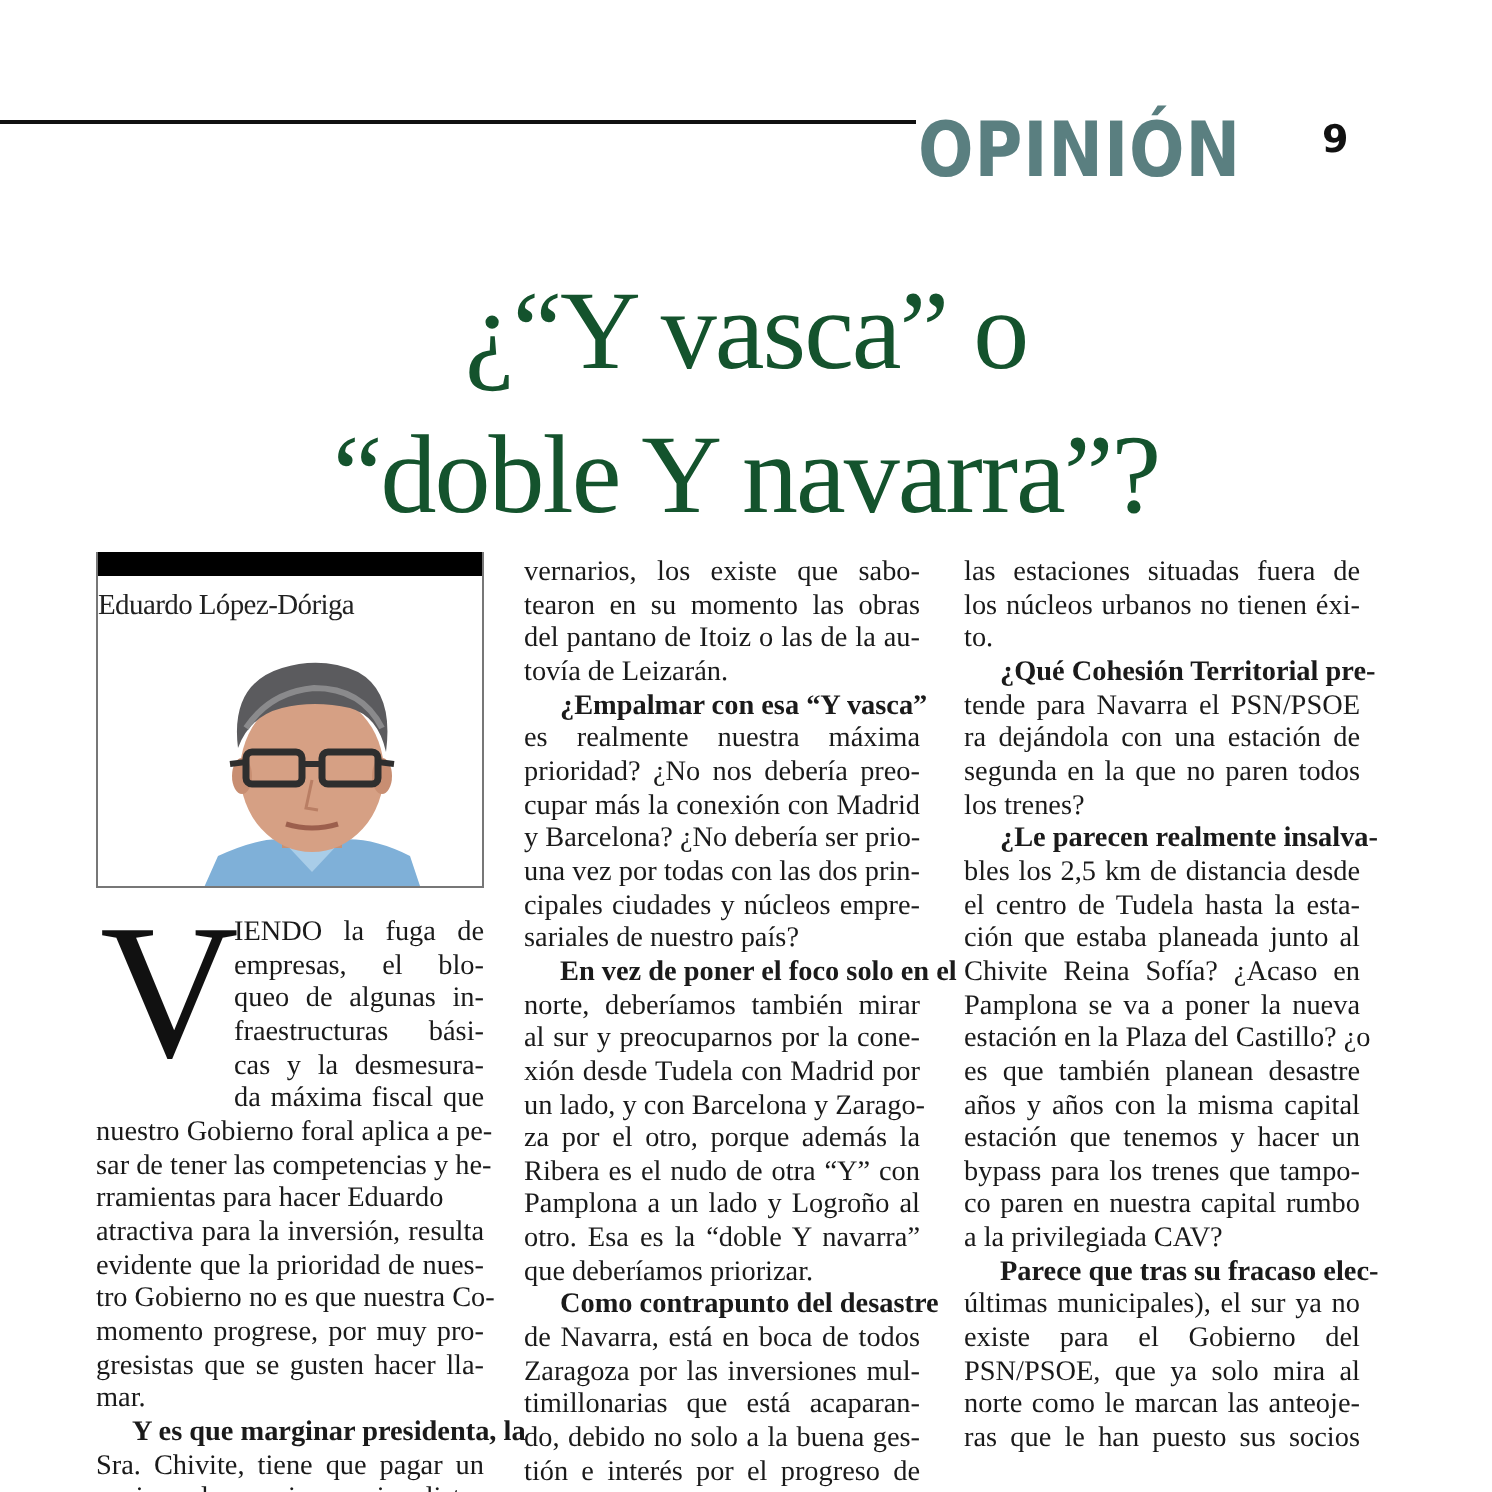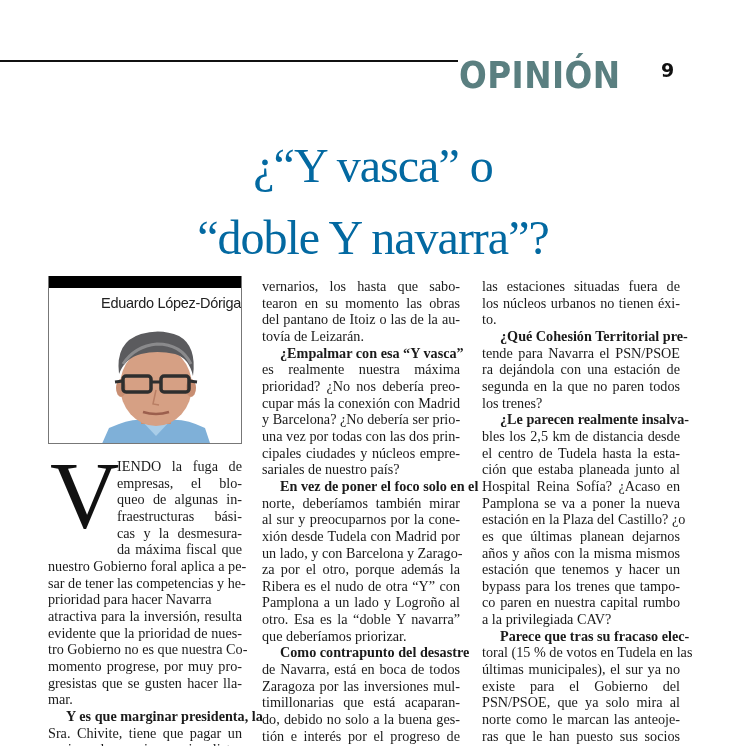--- a/index.html
+++ b/index.html
@@ -2,26 +2,26 @@
 <html><head>
 <meta charset="utf-8">
 <style>
   html, body { margin:0; padding:0; background:#ffffff; }
   body { width:746px; height:746px; overflow:hidden; position:relative; font-family:"DejaVu Serif", serif; color:#1a1a1a; }
 
   .rule { position:absolute; left:0; top:60px; width:458px; height:2px; background:#111; }
   .section { position:absolute; left:459px; top:52px; font-family:"DejaVu Sans", sans-serif; font-weight:bold; font-size:38px; letter-spacing:0.5px; color:#5a7f80; line-height:46px; transform:scaleX(0.86); transform-origin:left center; }
   .pagenum { position:absolute; left:661px; top:58px; font-family:"DejaVu Sans", sans-serif; font-weight:bold; font-size:19px; color:#111; line-height:24px; }
 
-  .headline { position:absolute; left:0; width:746px; top:130px; text-align:center; font-family:"Liberation Serif", serif; font-size:48px; line-height:72px; color:#0369a1; letter-spacing:-1px; }
+  .headline { position:absolute; left:0; width:746px; top:130px; text-align:center; font-family:"Liberation Serif", serif; font-size:56px; line-height:72px; color:#14532d; letter-spacing:-1px; }
   .headline div { white-space:nowrap; }
 
   .author-box { position:absolute; left:48px; top:276px; width:194px; height:168px; border-left:1px solid #777; border-right:1px solid #777; border-bottom:1px solid #777; box-sizing:border-box; overflow:hidden; background:#fff; }
   .author-bar { height:12px; background:#000; }
-  .author-name { font-family:Liberation Sans, sans-serif; font-size:14.5px; text-align:right; margin-top:7px; color:#222; letter-spacing:-0.3px; }
+  .author-name { font-family:Liberation Serif, serif; font-size:14.5px; text-align:left; margin-top:7px; color:#222; letter-spacing:-0.3px; }
   .portrait { position:absolute; left:52px; top:48px; width:110px; height:122px; }
 
   .col { position:absolute; top:278px; font-family:"Liberation Serif", serif; font-size:14.2px; line-height:16.65px; color:#1a1a1a; text-align:justify; }
   .col2 { left:262px; width:198px; }
   .col3 { left:482px; width:198px; }
   .line { display:block; white-space:nowrap; text-align:justify; text-align-last:justify; }
   .line.last { text-align-last:left; }
   .ind { padding-left:18px;font-weight:bold; }
 
   .dropcap { position:absolute; left:50px; top:454px; font-family:"Liberation Serif", serif; font-size:96px; line-height:84px; color:#111; }
@@ -73,35 +73,35 @@
   <span class="line">IENDO la fuga de</span>
   <span class="line">empresas, el blo-</span>
   <span class="line">queo de algunas in-</span>
   <span class="line">fraestructuras bási-</span>
   <span class="line">cas y la desmesura-</span>
   <span class="line">da máxima fiscal que</span>
 </div>
 <div class="col rest-lines">
   <span class="line">nuestro Gobierno foral aplica a pe-</span>
   <span class="line">sar de tener las competencias y he-</span>
-  <span class="line last">prioridad para hacer Navarra</span>
+  <span class="line last">rramientas para hacer Eduardo</span>
   <span class="line">atractiva para la inversión, resulta</span>
   <span class="line">evidente que la prioridad de nues-</span>
   <span class="line">tro Gobierno no es que nuestra Co-</span>
   <span class="line">momento progrese, por muy pro-</span>
   <span class="line">gresistas que se gusten hacer lla-</span>
   <span class="line last">mar.</span>
   <span class="line ind">Y es que marginar presidenta, la</span>
   <span class="line">Sra. Chivite, tiene que pagar un</span>
   <span class="line">peaje a los socios nacionalistas</span>
 
 </div>
 
 <div class="col col2">
-  <span class="line">vernarios, los hasta que sabo-</span>
+  <span class="line">vernarios, los existe que sabo-</span>
   <span class="line">tearon en su momento las obras</span>
   <span class="line">del pantano de Itoiz o las de la au-</span>
   <span class="line last">tovía de Leizarán.</span>
   <span class="line ind">¿Empalmar con esa “Y vasca”</span>
   <span class="line">es realmente nuestra máxima</span>
   <span class="line">prioridad? ¿No nos debería preo-</span>
   <span class="line">cupar más la conexión con Madrid</span>
   <span class="line">y Barcelona? ¿No debería ser prio-</span>
   <span class="line">una vez por todas con las dos prin-</span>
   <span class="line">cipales ciudades y núcleos empre-</span>
@@ -131,30 +131,29 @@
   <span class="line last">to.</span>
   <span class="line ind">¿Qué Cohesión Territorial pre-</span>
   <span class="line">tende para Navarra el PSN/PSOE</span>
   <span class="line">ra dejándola con una estación de</span>
   <span class="line">segunda en la que no paren todos</span>
   <span class="line last">los trenes?</span>
   <span class="line ind">¿Le parecen realmente insalva-</span>
   <span class="line">bles los 2,5 km de distancia desde</span>
   <span class="line">el centro de Tudela hasta la esta-</span>
   <span class="line">ción que estaba planeada junto al</span>
-  <span class="line">Hospital Reina Sofía? ¿Acaso en</span>
+  <span class="line">Chivite Reina Sofía? ¿Acaso en</span>
   <span class="line">Pamplona se va a poner la nueva</span>
   <span class="line">estación en la Plaza del Castillo? ¿o</span>
-  <span class="line">es que últimas planean dejarnos</span>
-  <span class="line">años y años con la misma mismos</span>
+  <span class="line">es que también planean desastre</span>
+  <span class="line">años y años con la misma capital</span>
   <span class="line">estación que tenemos y hacer un</span>
   <span class="line">bypass para los trenes que tampo-</span>
   <span class="line">co paren en nuestra capital rumbo</span>
   <span class="line last">a la privilegiada CAV?</span>
   <span class="line ind">Parece que tras su fracaso elec-</span>
-  <span class="line">toral (15 % de votos en Tudela en las</span>
   <span class="line">últimas municipales), el sur ya no</span>
   <span class="line">existe para el Gobierno del</span>
   <span class="line">PSN/PSOE, que ya solo mira al</span>
   <span class="line">norte como le marcan las anteoje-</span>
   <span class="line">ras que le han puesto sus socios</span>
 
 </div>
 
 </body></html>

